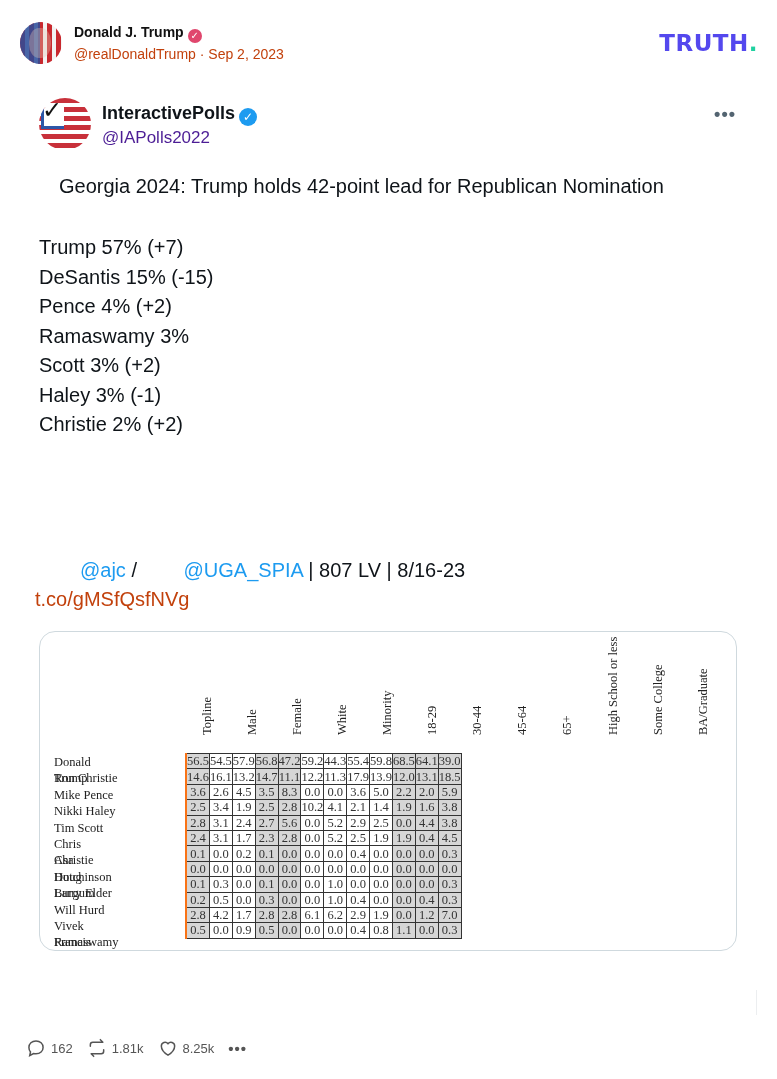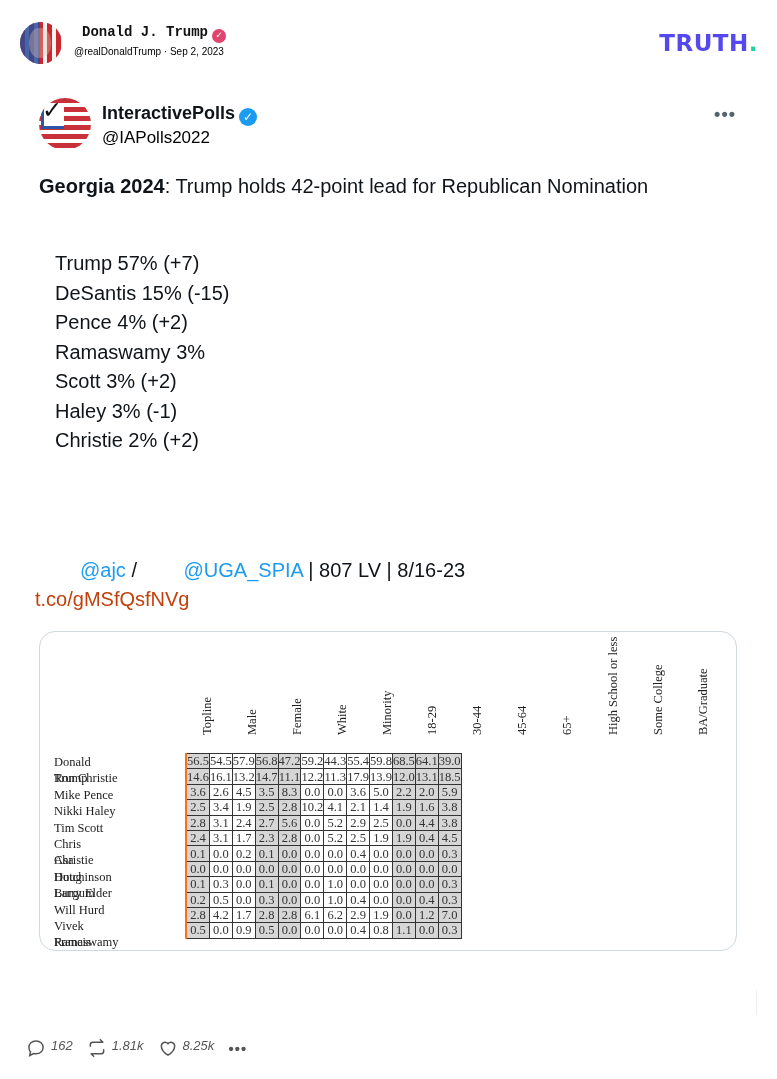--- a/index.html
+++ b/index.html
@@ -4,41 +4,41 @@
 <style>
   html, body { margin:0; padding:0; background:#ffffff; }
   body { width:777px; height:1079px; position:relative; overflow:hidden; font-family:"Liberation Sans", "DejaVu Sans", sans-serif; color:#0f1419; }
 
   
   .ts-header { position:absolute; left:20px; top:20px; width:740px; height:46px; }
   .ts-avatar { position:absolute; left:0; top:2px; width:42px; height:42px; border-radius:50%; overflow:hidden;
     background: repeating-linear-gradient(90deg,#c8282e 0 5px,#f2f2f2 5px 9px); }
   .ts-avatar .blue { position:absolute; left:0; top:0; width:20px; height:42px; background:#2a4c9a; opacity:.85; }
   .ts-avatar .face { position:absolute; left:9px; top:6px; width:22px; height:30px; border-radius:45%; background:rgba(230,200,180,.35); }
-  .ts-name { position:absolute; left:62px; top:4px; font-size:14px; font-weight:bold; color:#111;font-family:Liberation Mono, monospace; }
+  .ts-name { position:absolute; left:54px; top:4px; font-size:14px; font-weight:bold; color:#111; }
   .ts-verified { display:inline-block; width:14px; height:14px; border-radius:50%; background:#e0466d; color:#fff; font-size:10px; line-height:14px; text-align:center; margin-left:4px; vertical-align:-2px; }
-  .ts-handle { position:absolute; left:54px; top:26px; font-size:10px; color:#000000; }
+  .ts-handle { position:absolute; left:54px; top:26px; font-size:14px; color:#c2410c; }
   .ts-logo { position:absolute; right:2px; top:10px; font-size:23px; font-weight:900; letter-spacing:.5px; color:#5448ee; font-family:"DejaVu Sans", sans-serif; }
   .ts-logo .dot { color:#1fd1a0; }
 
   
   .tw { position:absolute; left:22px; top:90px; width:740px; height:900px; background:#fff; }
   .tw-right-edge { position:absolute; left:756px; top:90px; width:1px; height:925px; background:#eceef0; }
   .tw-avatar { position:absolute; left:17px; top:8px; width:52px; height:52px; border-radius:50%; overflow:hidden;
     background: repeating-linear-gradient(180deg,#c8303a 0 5px,#ffffff 5px 9px); }
   .tw-avatar .box { position:absolute; left:2px; top:8px; width:20px; height:20px; background:#fff; border-left:3px solid #2d57a8; border-bottom:3px solid #2d57a8; }
   .tw-avatar .check { position:absolute; left:3px; top:0; font-size:24px; font-weight:bold; color:#111; line-height:24px; }
   .tw-name { position:absolute; left:80px; top:13px; font-size:18px; font-weight:bold; color:#0f1419; }
   .tw-verified { display:inline-block; width:18px; height:18px; border-radius:50%; background:#1d9bf0; color:#fff; font-size:12px; line-height:18px; text-align:center; margin-left:4px; vertical-align:-2px; }
-  .tw-handle { position:absolute; left:80px; top:38px; font-size:17px; color:#000000; }
+  .tw-handle { position:absolute; left:80px; top:38px; font-size:17px; color:#4c1d95; }
   .tw-more { position:absolute; right:26px; top:14px; font-size:18px; color:#536471; letter-spacing:1px; font-weight:bold; }
 
   .tw-headline { position:absolute; left:17px; top:85px; font-size:20px; color:#0f1419; }
-  .tw-headline b { font-weight:bold; }
-  .tw-list { position:absolute; left:17px; top:143px; margin:16px; padding:0; list-style:none; }
+  .tw-headline b { font-weight:normal;margin-left:20px; }
+  .tw-list { position:absolute; left:17px; top:143px; margin:0; padding:0; list-style:none; }
   .tw-list li { font-size:20px; line-height:29.5px; color:#0f1419; }
   .tw-note { position:absolute; left:17px; top:409px; font-size:20px; color:#0f1419; }
   .tw-source { position:absolute; left:17px; top:469px; font-size:20px; color:#0f1419; }
   .tw-source .link { color:#1d9bf0;margin-left:41px; }
   .tw-link { position:absolute; left:13px; top:498px; font-size:20px; color:#c2410c; }
 
   
   .card { position:absolute; left:17px; top:541px; width:696px; height:318px; border:1px solid #cfd9de; border-radius:16px; overflow:hidden; background:#fff; }
   .poll { position:absolute; left:14px; top:4px; }
   .col-head { position:absolute; bottom:0; width:22px; height:110px; }
@@ -51,21 +51,21 @@
   table.grid td.g { background:#d6d6d6; }
   table.grid td.w { background:#ffffff; }
   table.grid td.c0 { border-left:2px solid #f97316; }
   table.grid td.edu { width:45px; }
 
   .tw-meta { position:absolute; left:17px; top:883px; font-size:17px; color:#536471; }
   .tw-meta b { color:#0f1419; font-weight:bold; }
 
   
   .actions { position:absolute; left:26px; top:1037px; height:22px; display:flex; align-items:center; font-size:13px; color:#555; }
-  .act { display:flex; margin-right:14px;font-style:italic; }
+  .act { display:flex; align-items:center; margin-right:14px; }
   .act svg { width:20px; height:20px; margin-right:5px; }
   .act-more { font-size:15px; font-weight:bold; letter-spacing:1px; color:#555; }
 </style>
 </head>
 <body>
 
 <div class="ts-header">
   <div class="ts-avatar">
     <div class="blue"></div>
     <div class="face"></div>

